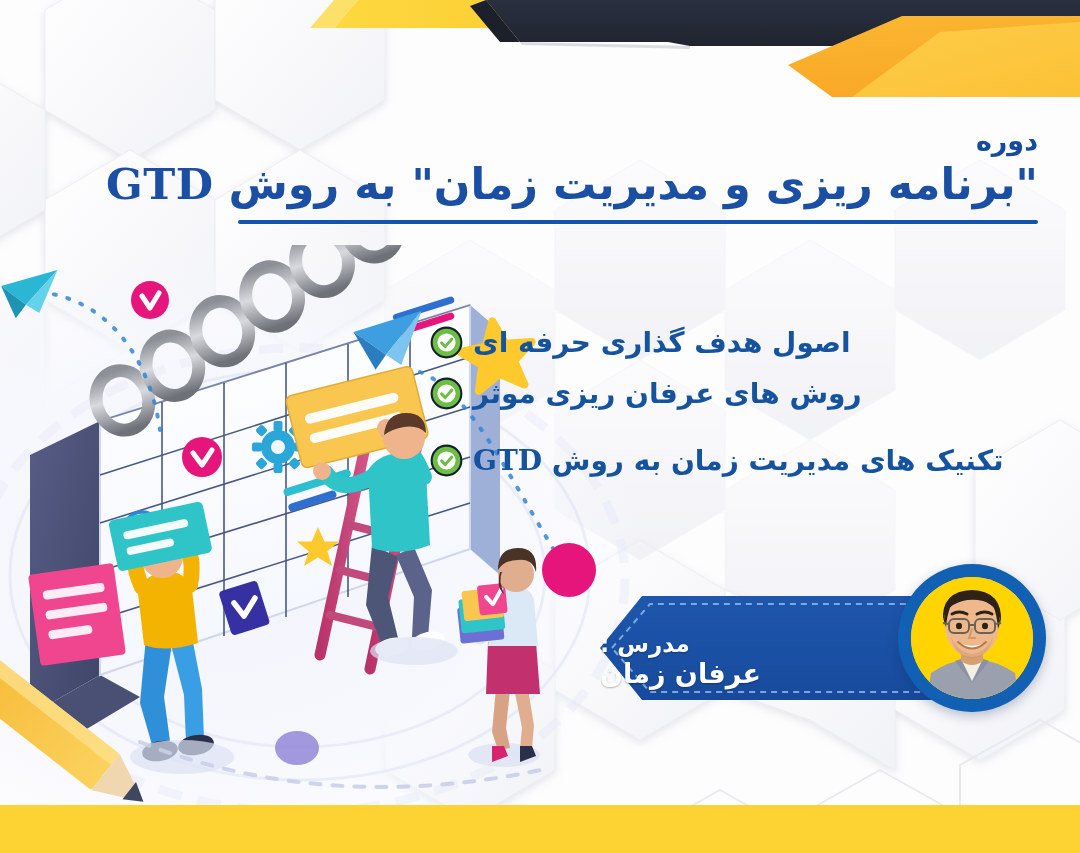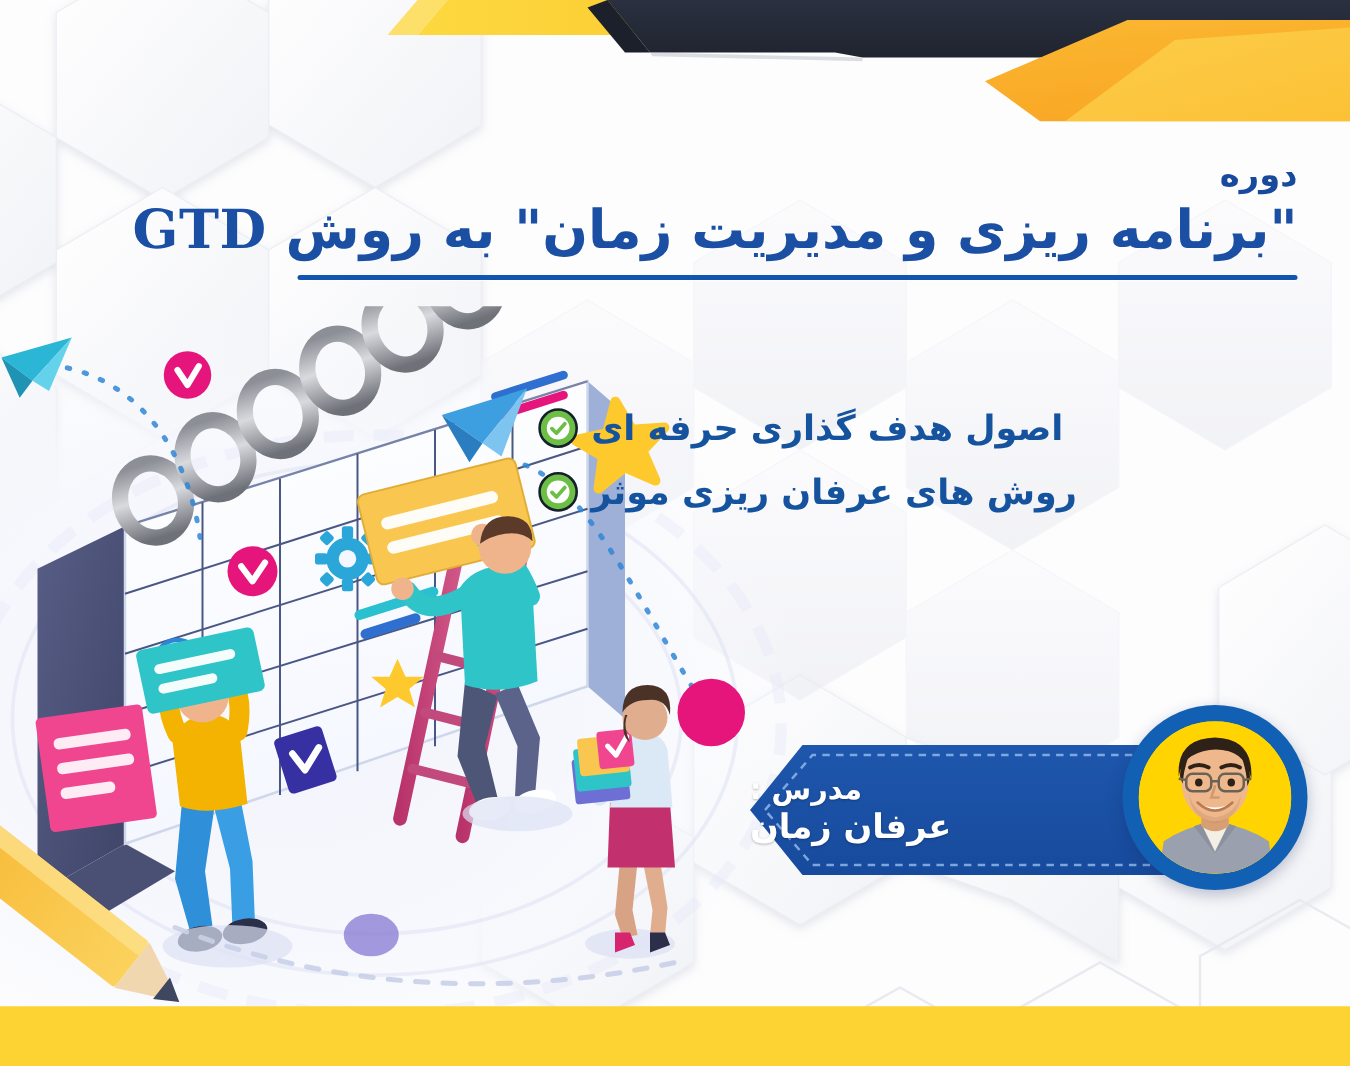--- a/index.html
+++ b/index.html
@@ -72,21 +72,21 @@
     line-height:1.25; white-space:nowrap; direction:rtl;
   }
   .bullet-text .lat { font-family:"DejaVu Serif","Liberation Serif",serif; }
   .bullet-row.gap-lg { margin-top:16px; }
 
   
   .instructor { position:absolute; right:30px; top:560px; width:450px; height:180px; z-index:9; }
   .ribbon { position:absolute; left:0; top:32px; width:340px; height:112px; }
   .ribbon svg { display:block; }
   .ribbon-text {
-    position:absolute; left:0; top:32px; width:340px; height:112px;
+    position:absolute; left:0; top:44px; width:340px; height:112px;
     display:flex; flex-direction:column; justify-content:center;
     align-items:flex-end; padding-right:22px; gap:1px;
     color:#ffffff; text-align:right; direction:rtl;
     text-shadow:0 1px 2px rgba(0,0,0,.28);
   }
   .ribbon-label { font-size:23px; font-weight:bold; }
   .ribbon-name { font-size:27px; font-weight:bold; margin-right:-6px; }
 
   .avatar-wrap {
     position:absolute; right:4px; top:0; width:148px; height:160px; z-index:10;
@@ -507,20 +507,30 @@
       <span>
         <svg class="check-icon" viewBox="0 0 40 40" xmlns="http://www.w3.org/2000/svg">
           <circle cx="20" cy="20" r="18" fill="#6cbe45" stroke="#14202b" stroke-width="2.5"></circle>
           <circle cx="20" cy="20" r="11" fill="#ffffff"></circle>
           <path d="M14,20.5 L18.4,25 L26.5,15.8" stroke="#6cbe45" stroke-width="3.6" fill="none" stroke-linecap="round" stroke-linejoin="round"></path>
         </svg>
       </span>
       <span class="bullet-text"><span>روش های عرفان ریزی موثر</span></span>
     </div>
 
+    <div class="bullet-row gap-lg">
+      <span>
+        <svg class="check-icon" viewBox="0 0 40 40" xmlns="http://www.w3.org/2000/svg">
+          <circle cx="20" cy="20" r="18" fill="#6cbe45" stroke="#14202b" stroke-width="2.5"></circle>
+          <circle cx="20" cy="20" r="11" fill="#ffffff"></circle>
+          <path d="M14,20.5 L18.4,25 L26.5,15.8" stroke="#6cbe45" stroke-width="3.6" fill="none" stroke-linecap="round" stroke-linejoin="round"></path>
+        </svg>
+      </span>
+      <span class="bullet-text"><span>تکنیک های مدیریت زمان به روش </span><span class="lat">GTD</span></span>
+    </div>
 
   </div>
 
   <div class="instructor">
 
     <div class="ribbon">
       <svg width="340" height="112" viewBox="0 0 340 112" xmlns="http://www.w3.org/2000/svg">
         <defs>
           <linearGradient id="ribG" x1="0" y1="0" x2="0" y2="1">
             <stop offset="0%" stop-color="#1e57ad"></stop>

